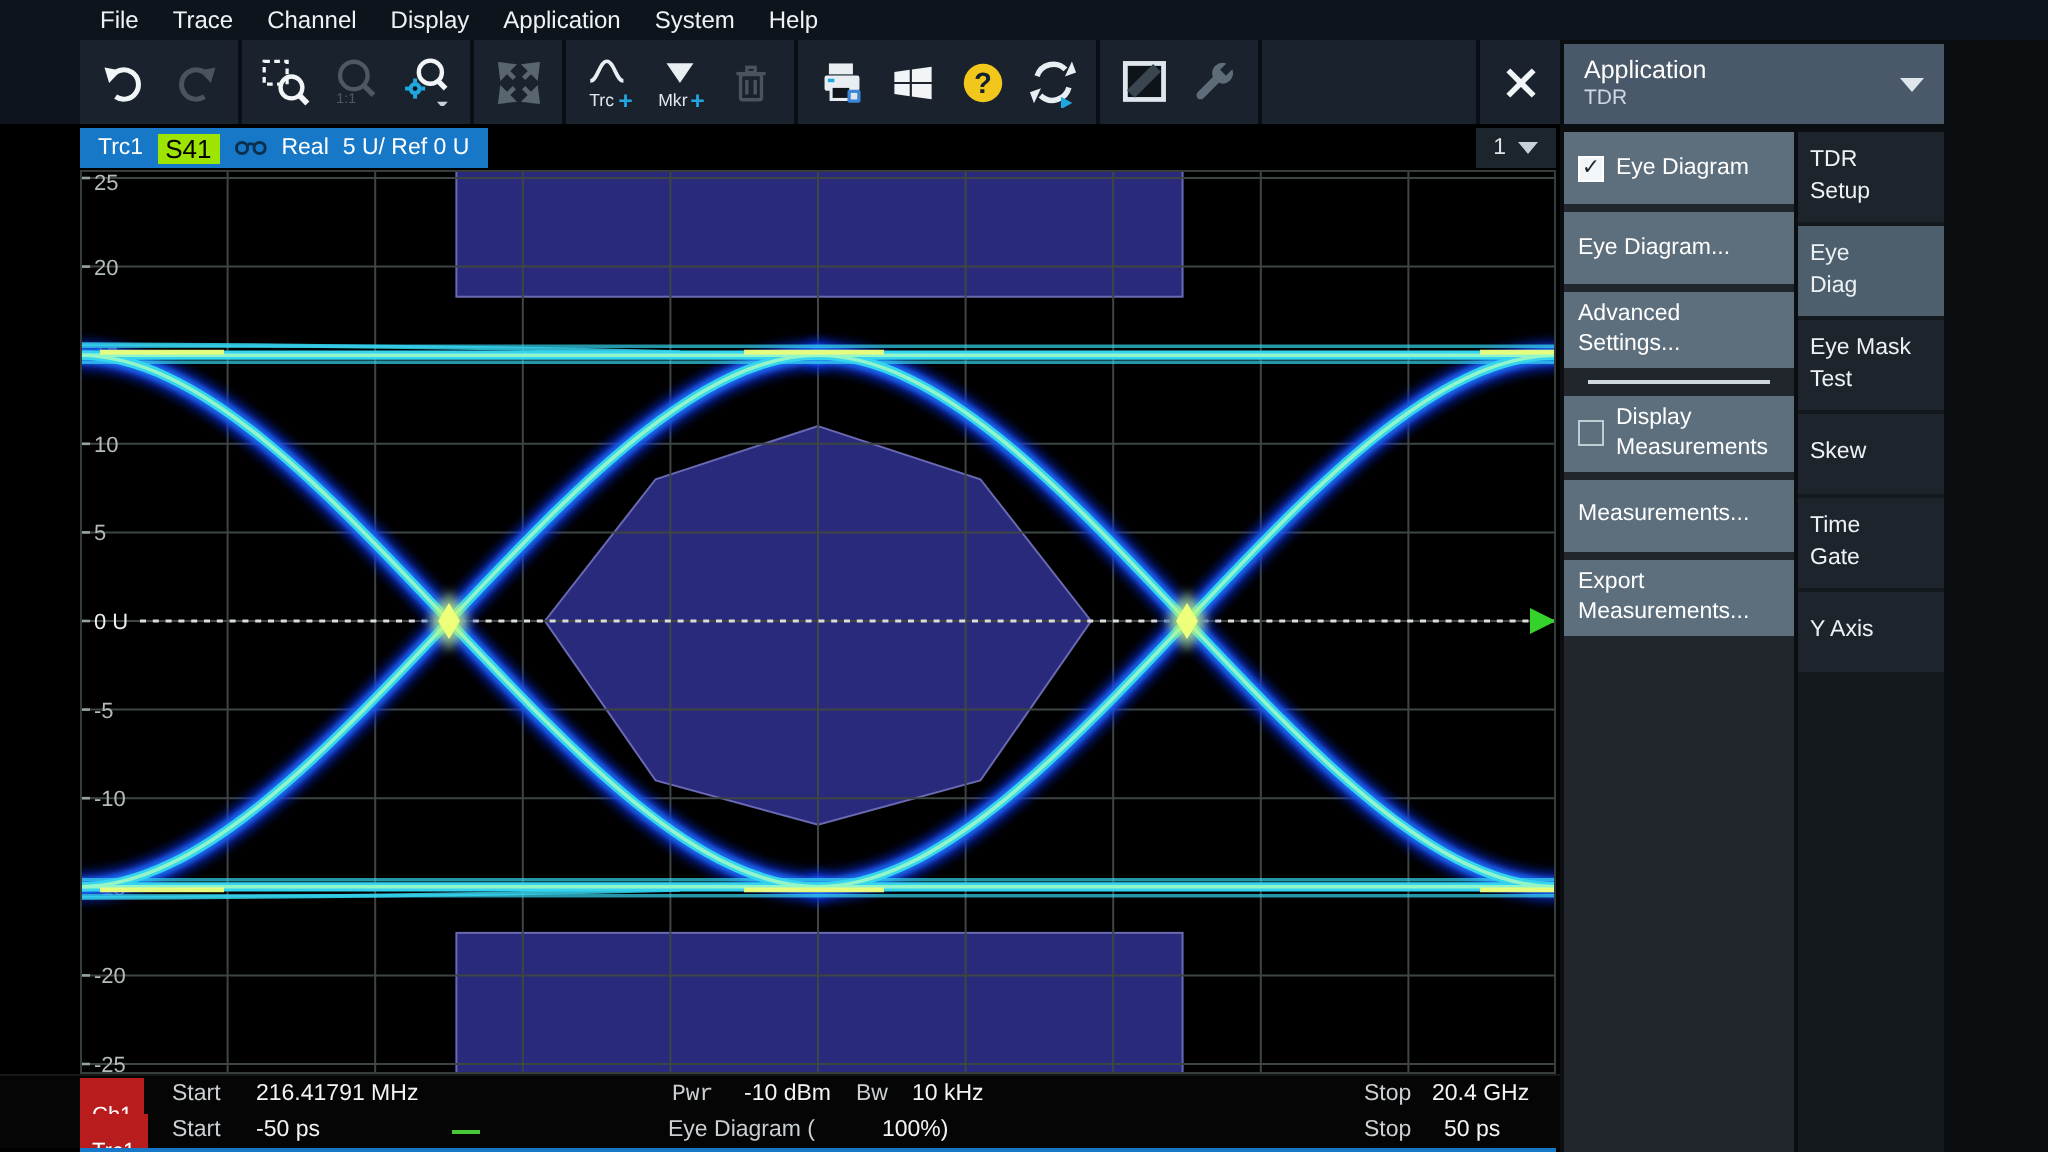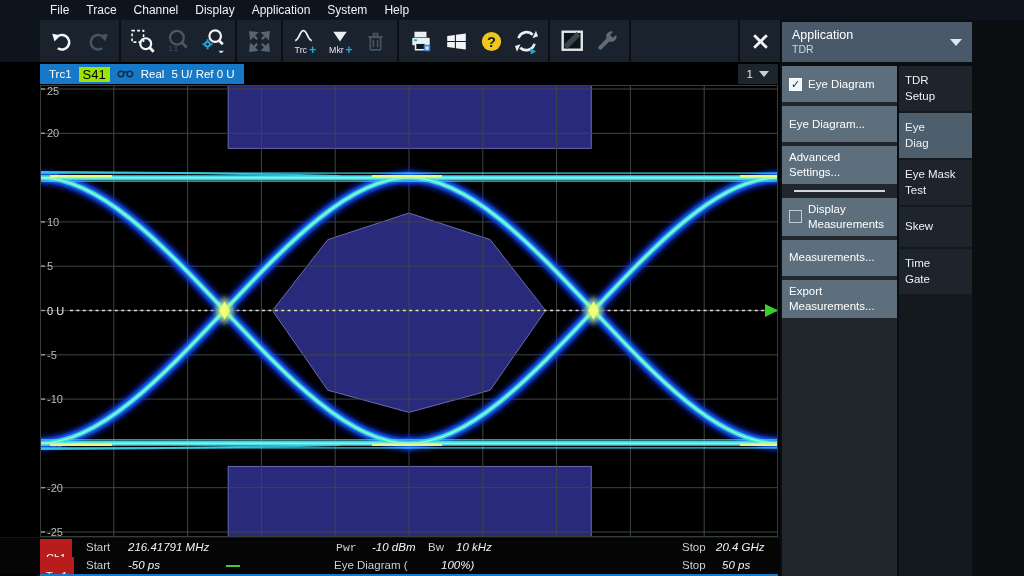--- a/index.html
+++ b/index.html
@@ -52,21 +52,21 @@
             border-top:6px solid #c7d0d6;}
   
   .plot{position:absolute;left:40px;top:85px;width:646px;height:452px;background:#000;}
   
   .status-row{position:absolute;left:0;width:780px;background:#050505;color:#e4e8e9;font-size:11.5px;}
   .status-row span{position:absolute;white-space:nowrap;}
   .status-ch{top:537px;height:20px;border-top:1px solid #161616;}
   .status-trc{top:557px;height:17px;}
   .badge{background:#b91c1c;color:#fff;font-size:11px;padding:13px 6px;}
   .sl{color:#c9cfd2;}
-  .sv{color:#f2f4f5;font-style:italic;}
+  .sv{color:#f2f4f5;}
   .trace-dash{position:absolute;left:226px;top:8px;width:14px;height:2px;background:#46c838;}
   .blue-underline{position:absolute;left:40px;top:574px;width:738px;height:2px;background:#1878c8;}
 </style>
 </head>
 <body>
 
 <div id="screen">
 
   <div class="menubar">
       <span class="menu-item">File</span>
@@ -273,20 +273,23 @@
       <div class="tab">
         <span>Eye Mask</span>
         <span>Test</span>
       </div>
       <div class="tab">
         <span>Skew</span>
       </div>
       <div class="tab">
         <span>Time</span>
         <span>Gate</span>
+      </div>
+      <div class="tab">
+        <span>Y Axis</span>
       </div>
     </div>
 
   <div class="trace-header">
     <div class="th-block">
       <span>Trc1</span>
       <span class="param-badge">S41</span>
       <svg width="17" height="10" viewBox="0 0 17 10">
         <circle cx="4" cy="5" r="2.8" fill="none" stroke="#0a3050" stroke-width="1.5"></circle>
         <circle cx="12.8" cy="5" r="2.8" fill="none" stroke="#0a3050" stroke-width="1.5"></circle>

